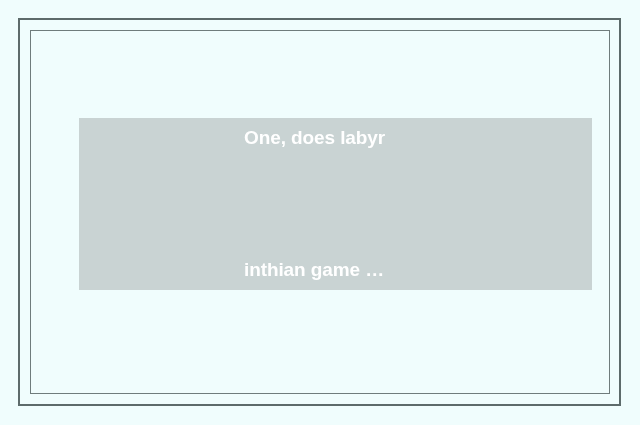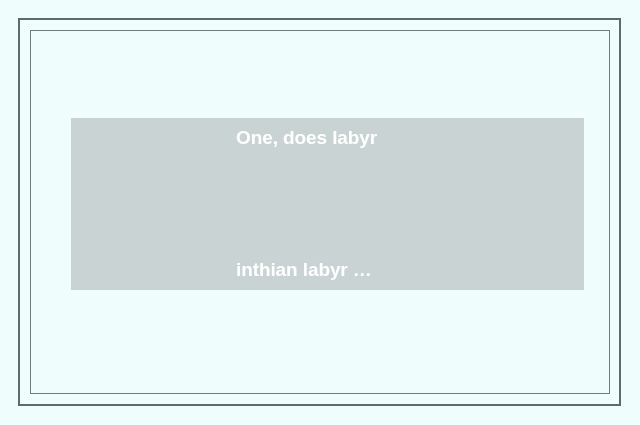--- a/index.html
+++ b/index.html
@@ -40,21 +40,21 @@
     right: 9px;
     bottom: 10px;
     border: 1px solid #6f7c7c;
     box-sizing: border-box;
     background: #f0fdfd;
   }
 
   
   #content-block {
     position: absolute;
-    left: 40px;
+    left: 48px;
     top: 87px;
     width: 513px;
     height: 172px;
     background: #c9d3d3;
     box-sizing: border-box;
   }
 
   #caption {
     position: absolute;
     left: 165px;
@@ -79,21 +79,21 @@
 <div id="page-root">
 
   <div id="outer-frame">
 
     <div id="inner-frame">
 
       <div id="content-block">
 
         <div id="caption">
           <span class="caption-line">One, does labyr</span>
-          <span class="caption-line">inthian labyr …</span>
+          <span class="caption-line">inthian game …</span>
         </div>
 
       </div>
 
     </div>
 
   </div>
 
 </div>
 

